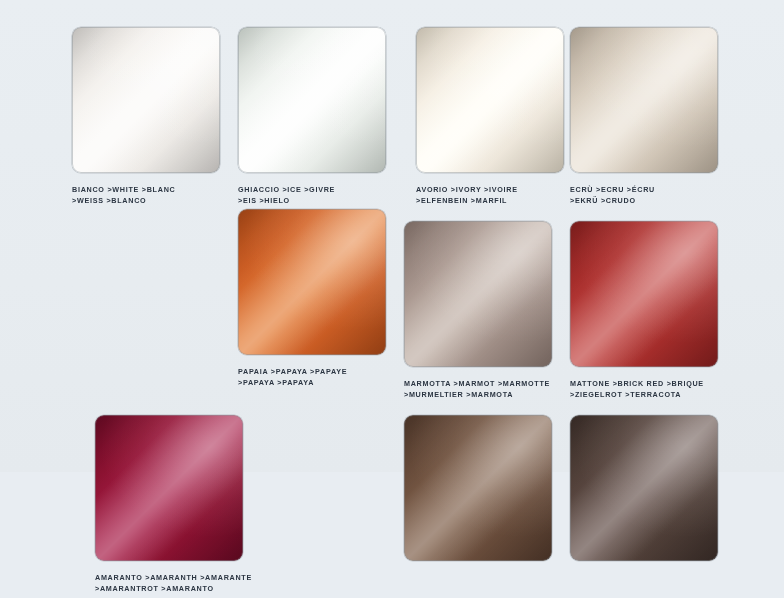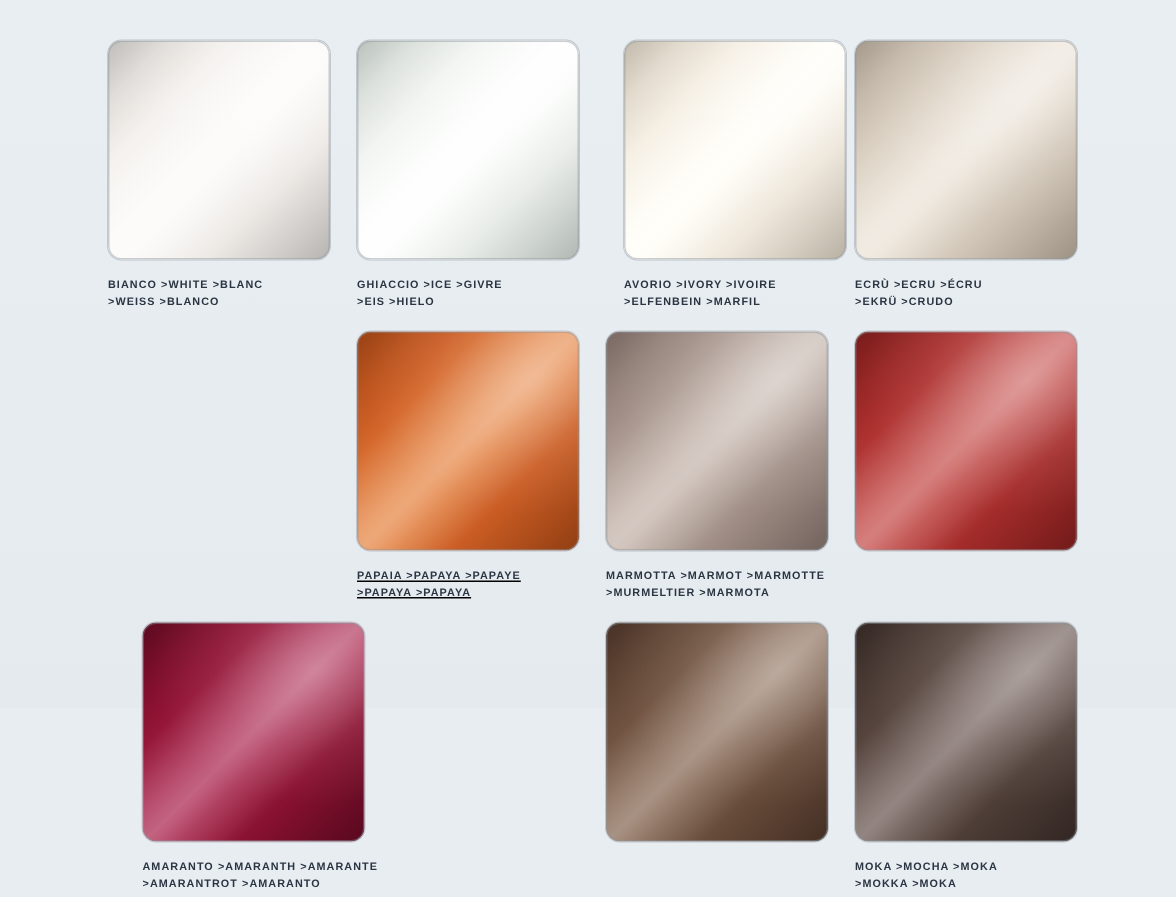--- a/index.html
+++ b/index.html
@@ -125,21 +125,21 @@
         <div class="base" style="background: linear-gradient(135deg, rgb(195, 182, 165) 0%, rgb(214, 203, 188) 22%, rgb(234, 226, 214) 46%, rgb(234, 226, 214) 53%, rgb(214, 203, 188) 70%, rgb(195, 182, 165) 100%);"></div>
         <div class="sheen"></div>
         <div class="sheen-soft"></div>
         <div class="edge"></div>
       </div>
       <div class="label">
         <span class="ln">ECRÙ &gt;ECRU &gt;ÉCRU</span>
         <span class="ln">&gt;EKRÜ &gt;CRUDO</span>
       </div>
     </div>
-    <div class="swatch-cell" style="left: 238px; top: 221px; text-decoration: underline;">
+    <div class="swatch-cell" style="left: 238px; top: 209px;">
       <div class="chip">
         <div class="base" style="background: linear-gradient(135deg, rgb(180, 77, 24) 0%, rgb(207, 95, 37) 22%, rgb(229, 130, 63) 46%, rgb(229, 130, 63) 53%, rgb(207, 95, 37) 70%, rgb(180, 77, 24) 100%);"></div>
         <div class="sheen"></div>
         <div class="sheen-soft"></div>
         <div class="edge"></div>
       </div>
       <div class="label">
         <span class="ln">PAPAIA &gt;PAPAYA &gt;PAPAYE</span>
         <span class="ln">&gt;PAPAYA &gt;PAPAYA</span>
       </div>
@@ -156,20 +156,24 @@
         <span class="ln">&gt;MURMELTIER &gt;MARMOTA</span>
       </div>
     </div>
     <div class="swatch-cell" style="left: 570px; top: 221px;">
       <div class="chip">
         <div class="base" style="background: linear-gradient(135deg, rgb(141, 33, 32) 0%, rgb(169, 46, 44) 22%, rgb(194, 71, 68) 46%, rgb(194, 71, 68) 53%, rgb(169, 46, 44) 70%, rgb(141, 33, 32) 100%);"></div>
         <div class="sheen"></div>
         <div class="sheen-soft"></div>
         <div class="edge"></div>
       </div>
+      <div class="label">
+        <span class="ln">MATTONE &gt;BRICK RED &gt;BRIQUE</span>
+        <span class="ln">&gt;ZIEGELROT &gt;TERRACOTA</span>
+      </div>
     </div>
     <div class="swatch-cell" style="left: 72px; top: 415px; padding-left: 23px;">
       <div class="chip">
         <div class="base" style="background: linear-gradient(135deg, rgb(110, 11, 38) 0%, rgb(142, 18, 50) 22%, rgb(168, 32, 74) 46%, rgb(168, 32, 74) 53%, rgb(142, 18, 50) 70%, rgb(110, 11, 38) 100%);"></div>
         <div class="sheen"></div>
         <div class="sheen-soft"></div>
         <div class="edge"></div>
       </div>
       <div class="label">
         <span class="ln">AMARANTO &gt;AMARANTH &gt;AMARANTE</span>
@@ -183,19 +187,15 @@
         <div class="sheen-soft"></div>
         <div class="edge"></div>
       </div>
     </div>
     <div class="swatch-cell" style="left: 570px; top: 415px;">
       <div class="chip">
         <div class="base" style="background: linear-gradient(135deg, rgb(62, 48, 43) 0%, rgb(81, 64, 57) 22%, rgb(100, 80, 74) 46%, rgb(100, 80, 74) 53%, rgb(81, 64, 57) 70%, rgb(62, 48, 43) 100%);"></div>
         <div class="sheen"></div>
         <div class="sheen-soft"></div>
         <div class="edge"></div>
-      </div>
-      <div class="label">
-        <span class="ln">MOKA &gt;MOCHA &gt;MOKA</span>
-        <span class="ln">&gt;MOKKA &gt;MOKA</span>
       </div>
     </div>
   </div>
 
 </body></html>

